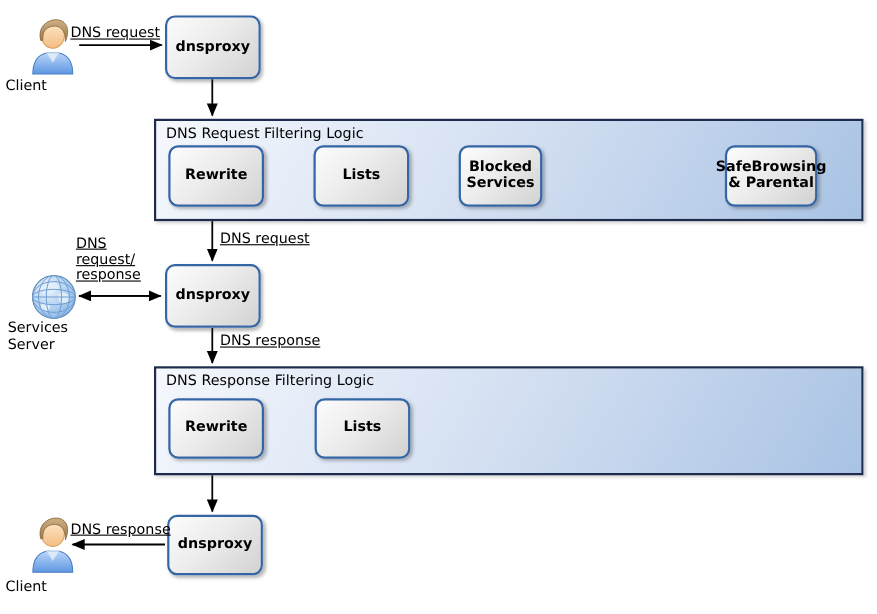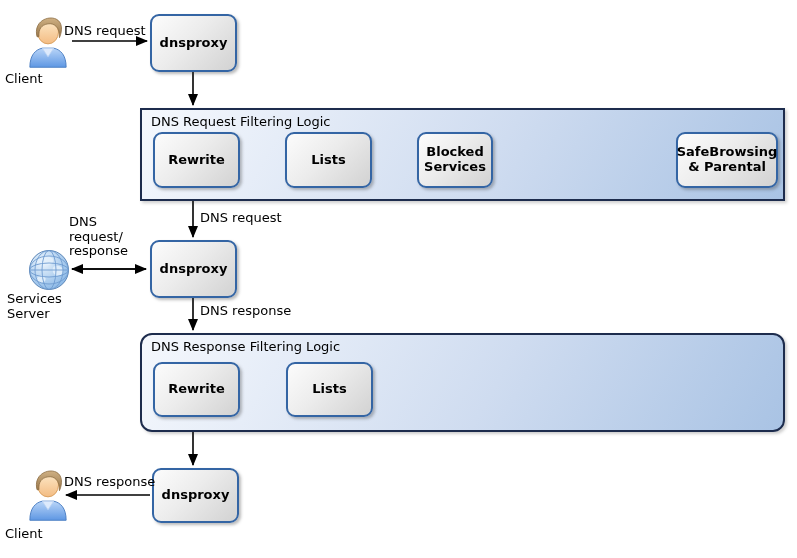--- a/index.html
+++ b/index.html
@@ -20,45 +20,45 @@
   }
   .node-label { white-space:pre-line; }
 
   .group {
     position:absolute; border:2px solid #1d2c4d;
     background:linear-gradient(120deg,#f5f8fd 0%,#cfdcf0 55%,#a9c3e4 100%);
     box-shadow:2px 2px 3px rgba(60,60,60,0.25);
   }
   .group-title { position:absolute; left:9px; top:4px; white-space:nowrap; }
 
-  .lbl { position:absolute; white-space:pre-line; line-height:1.12; }
+  .lbl { position:absolute; white-space:pre-line; line-height:1.12;text-decoration:underline; }
   .lbl.center { text-align:left; }
 
   .actor { position:absolute; }
   .actor-label { position:absolute; text-align:left; white-space:pre-line; line-height:1.15; }
 
   #edges { position:absolute; left:0; top:0; width:797px; height:558px; }
 
   
   #person-top    { left:27px;  top:13px;  width:42px; height:57px; }
   #client-top-label { left:5px; top:72px; width:84px; }
   #dnsproxy-top  { left:150px; top:14px;  width:87px; height:58px; }
 
   #group-request { left:140px; top:108px; width:645px; height:93px; }
   #req-step-0 { left:11px;  top:22px; width:87px; height:56px; }
   #req-step-1 { left:143px; top:22px; width:87px; height:56px; }
   #req-step-2 { left:275px; top:22px; width:76px; height:56px; }
   #req-step-3 { left:407px; top:22px; width:87px; height:56px; }
-  #req-step-4 { left:534px; top:22px; width:102px; height:56px; }
+  #req-step-4 { left:517px; top:22px; width:84px; height:56px; }
 
   #dnsproxy-middle { left:150px; top:240px; width:87px; height:58px; }
   #globe         { left:28px;  top:249px; width:42px; height:42px; }
   #upstream-label{ left:7px;   top:292px; width:84px; }
 
-  #group-response { left:140px; top:333px; width:645px; height:99px;border-radius:12px; }
+  #group-response { left:140px; top:333px; width:645px; height:99px; }
   #resp-step-0 { left:11px;  top:27px; width:87px; height:55px; }
   #resp-step-1 { left:144px; top:27px; width:87px; height:55px; }
 
   #dnsproxy-bottom { left:152px; top:468px; width:87px; height:55px; }
   #person-bottom { left:27px; top:466px; width:42px; height:57px; }
   #client-bottom-label { left:5px; top:527px; width:84px; }
 
   #lbl-req-top  { left:64px;  top:24px;  }
   #lbl-req-mid  { left:200px; top:211px; }
   #lbl-updown   { left:69px;  top:215px; width:80px; }

